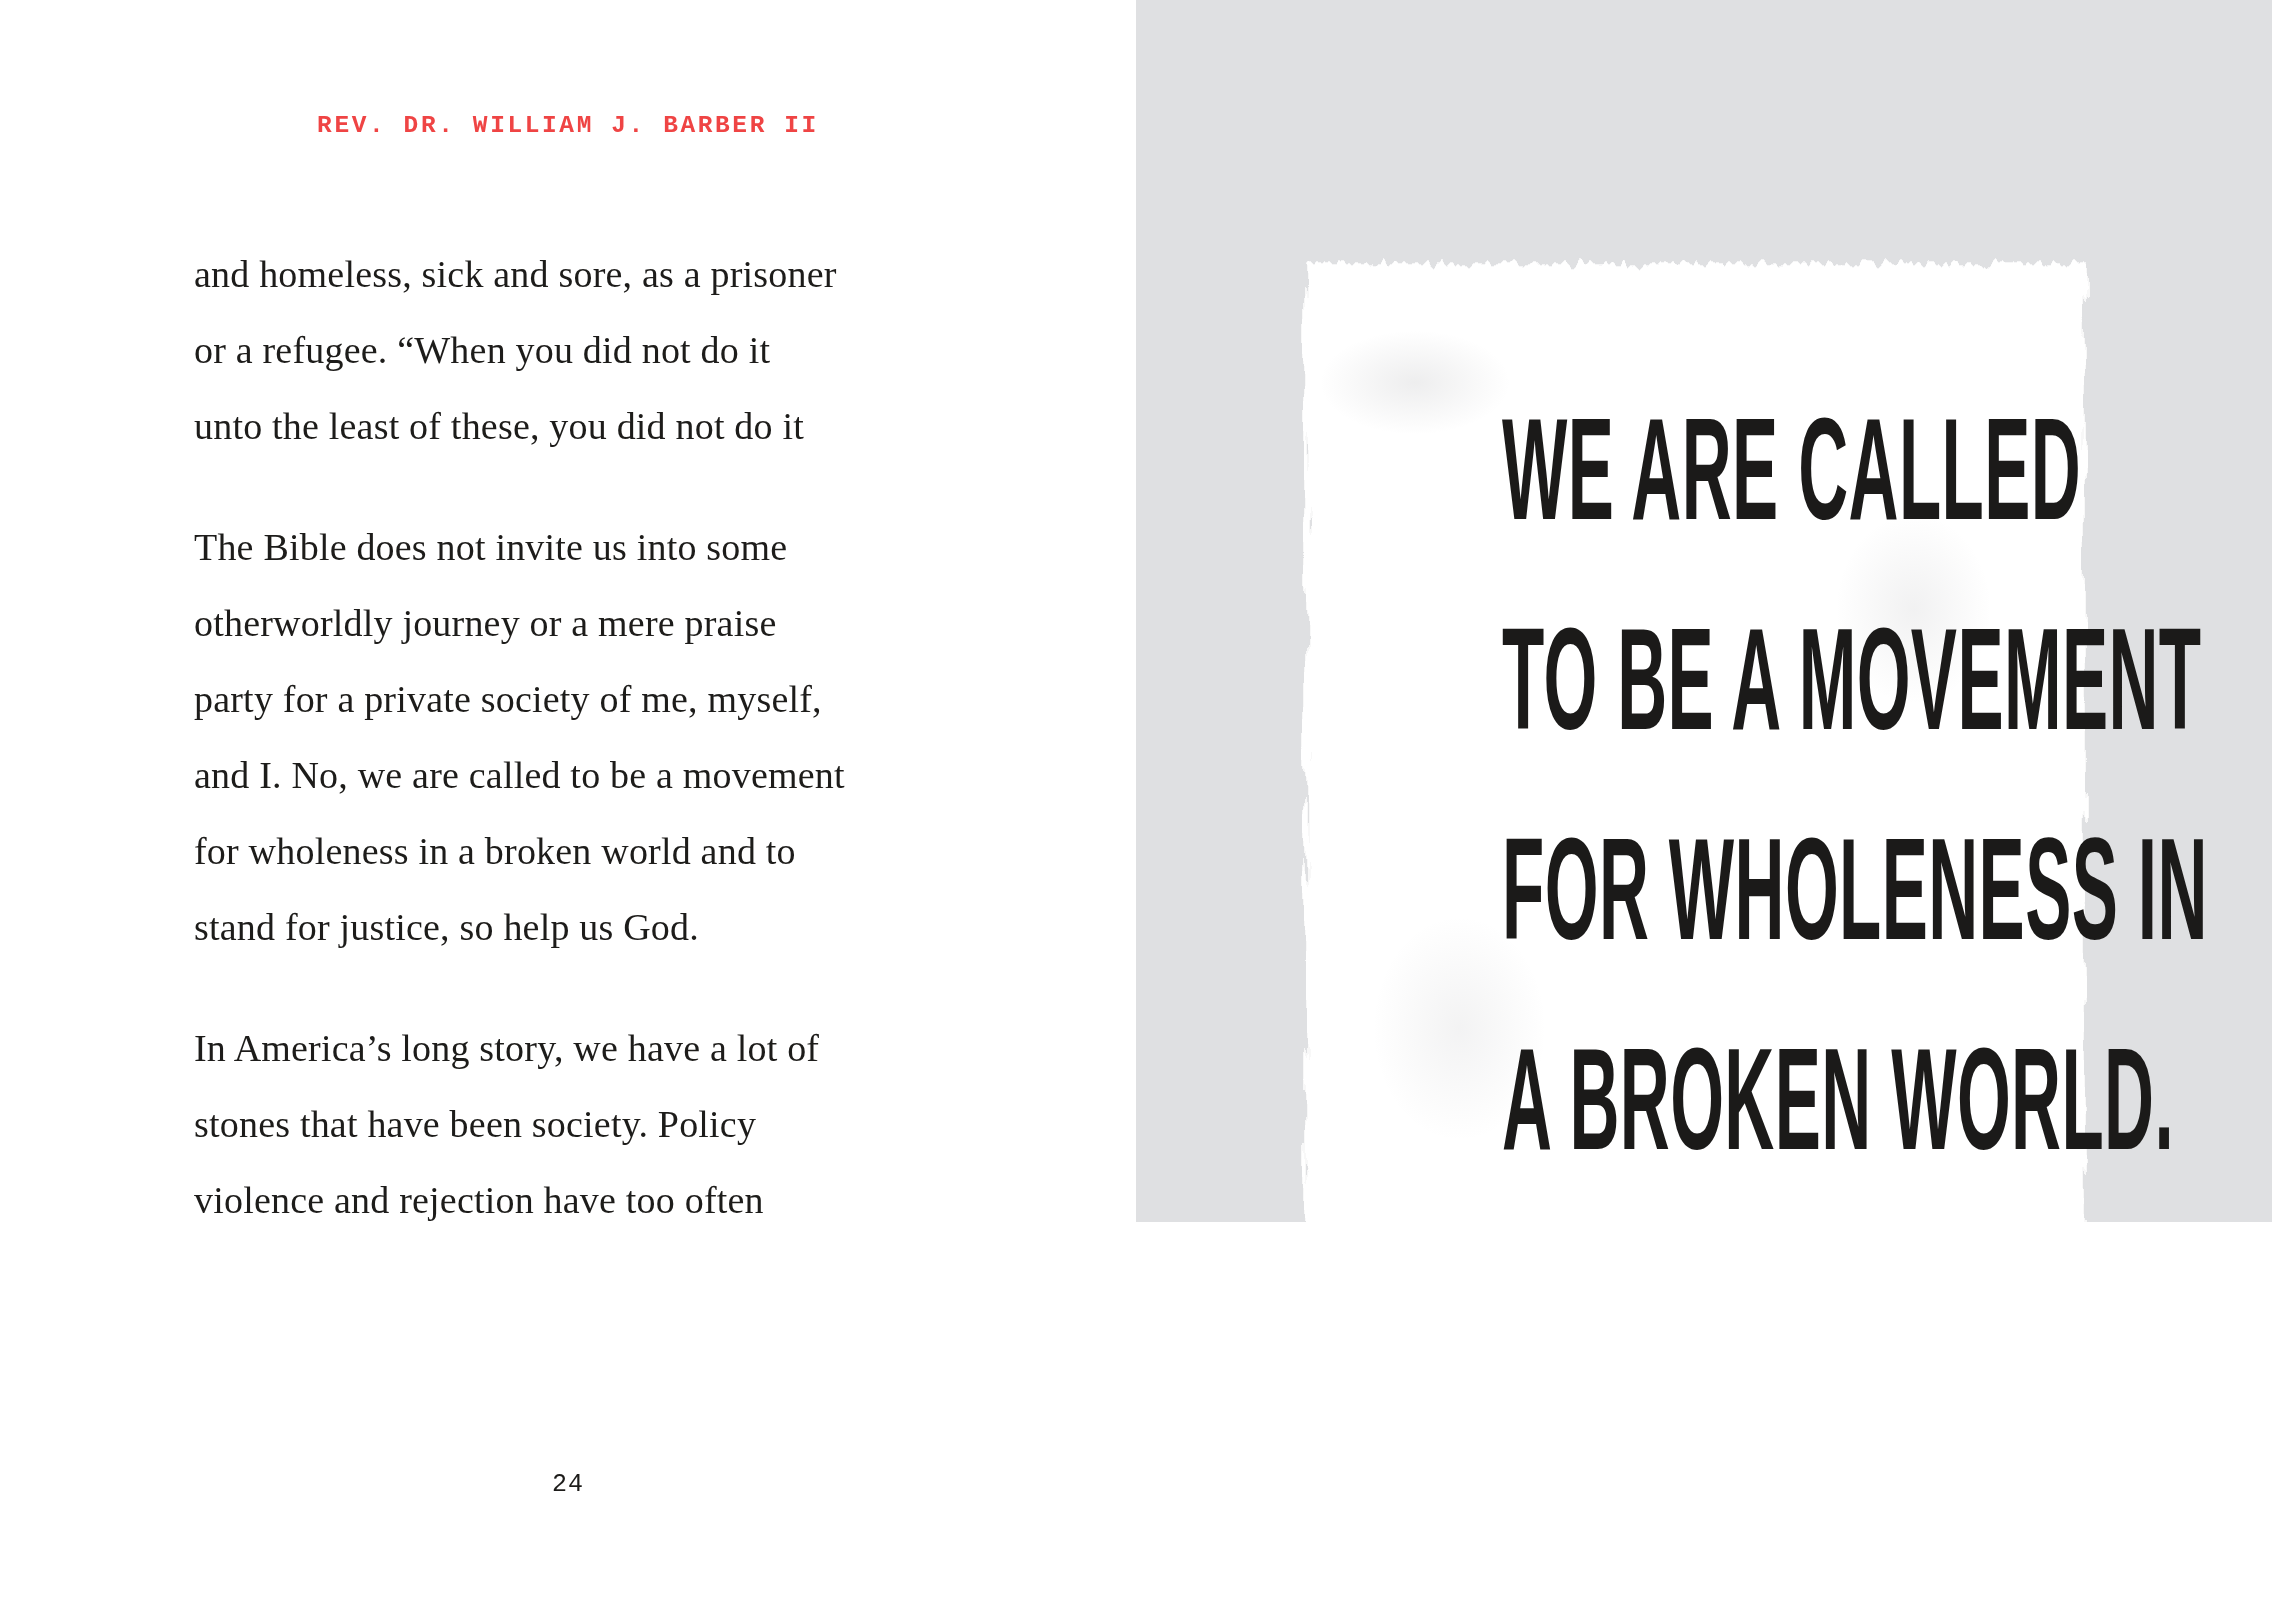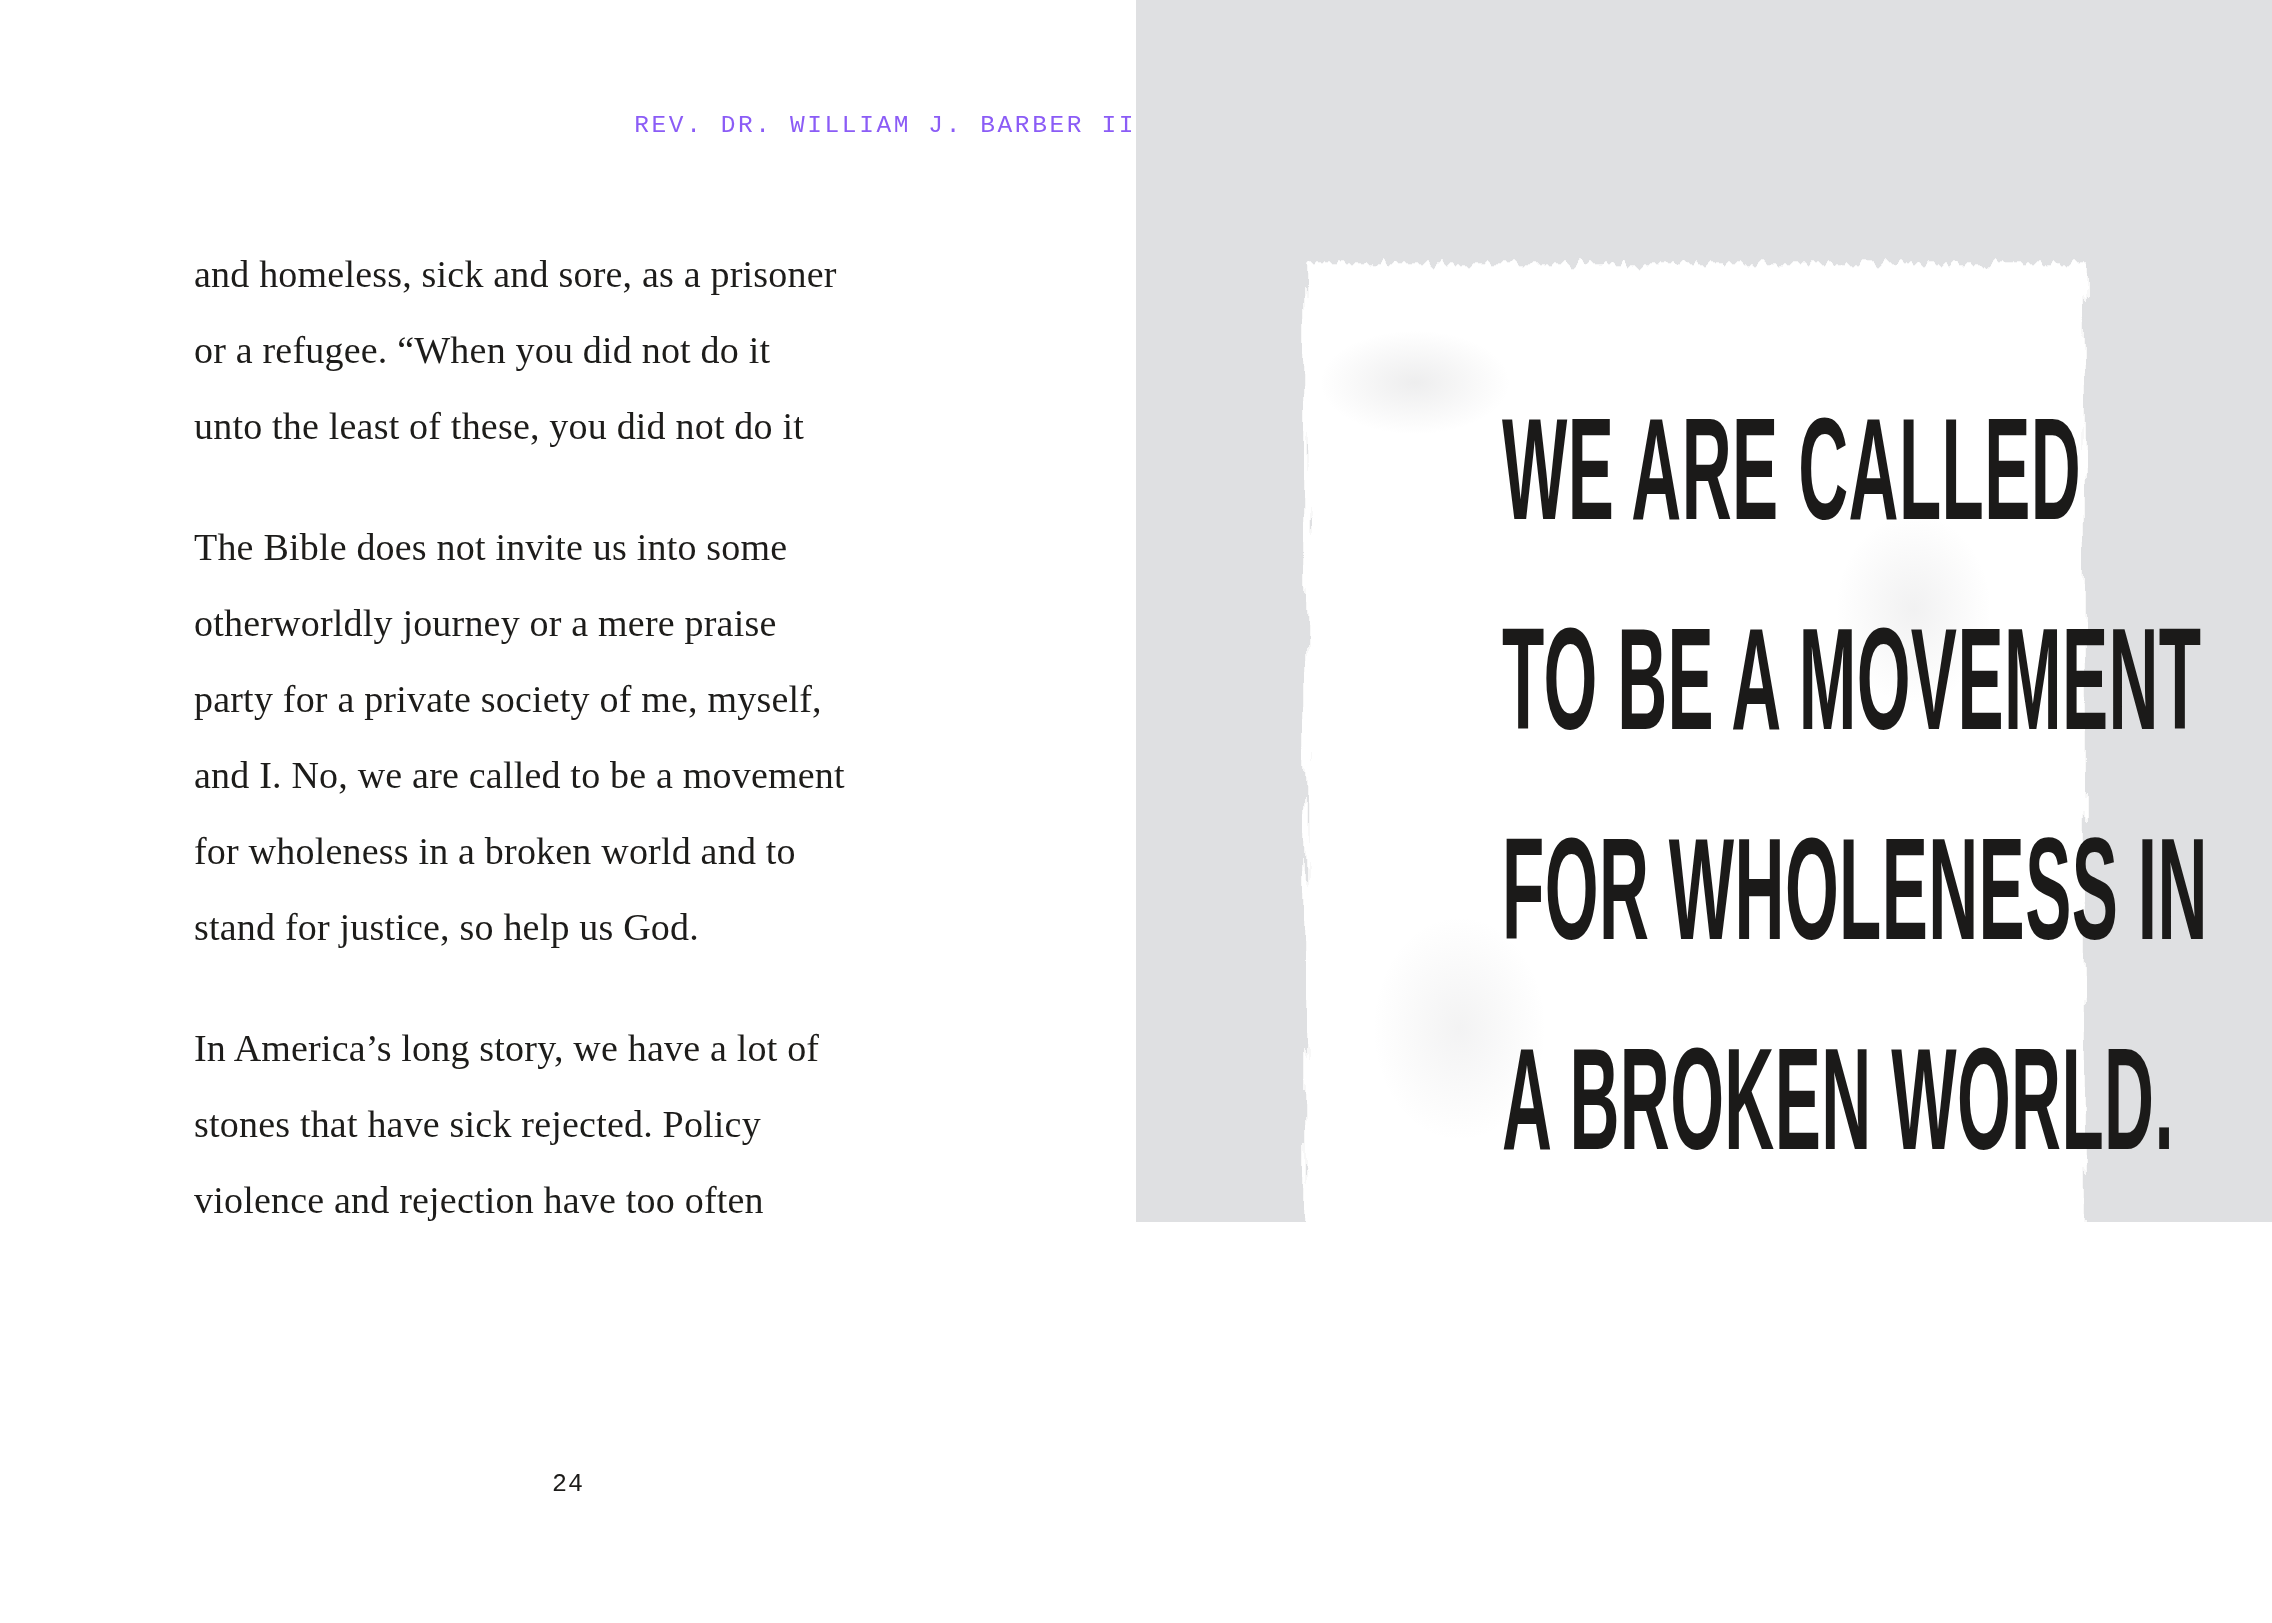--- a/index.html
+++ b/index.html
@@ -12,26 +12,26 @@
   .spread { position: relative; width: 2273px; height: 1623px; }
 
   
   .page-left {
     position: absolute; left: 0; top: 0;
     width: 1136px; height: 1623px;
     background: #ffffff;
   }
   .running-header {
     position: absolute; top: 112px; left: 0; width: 100%;
-    text-align: right;
+    text-align: center;
     font-family: "Liberation Mono", monospace;
-    font-weight: normal;
+    font-weight: bold;
     font-size: 24.5px;
     letter-spacing: 2.6px;
-    color: #8b5cf6;
+    color: #ef4444;
   }
   .body-text {
     position: absolute; left: 194px; top: 236px; width: 804px;
     color: #1d1c1a;
   }
   .para { margin: 0 0 45px 0; padding: 0; }
   .para .line {
     white-space: nowrap;
     font-size: 38px;
     line-height: 76px;
@@ -104,21 +104,21 @@
       <div class="para">
         <div class="line">The Bible does not invite us into some</div>
         <div class="line">otherworldly journey or a mere praise</div>
         <div class="line">party for a private society of me, myself,</div>
         <div class="line">and I. No, we are called to be a movement</div>
         <div class="line">for wholeness in a broken world and to</div>
         <div class="line">stand for justice, so help us God.</div>
       </div>
       <div class="para">
         <div class="line">In America’s long story, we have a lot of</div>
-        <div class="line">stones that have sick rejected. Policy</div>
+        <div class="line">stones that have been society. Policy</div>
         <div class="line">violence and rejection have too often</div>
       </div>
     </div>
 
     <div class="page-number">24</div>
   </div>
 
   <div class="page-right">
     <div class="poster">
       <svg class="poster-paper" width="804" height="1075" viewBox="0 0 920 1230">

